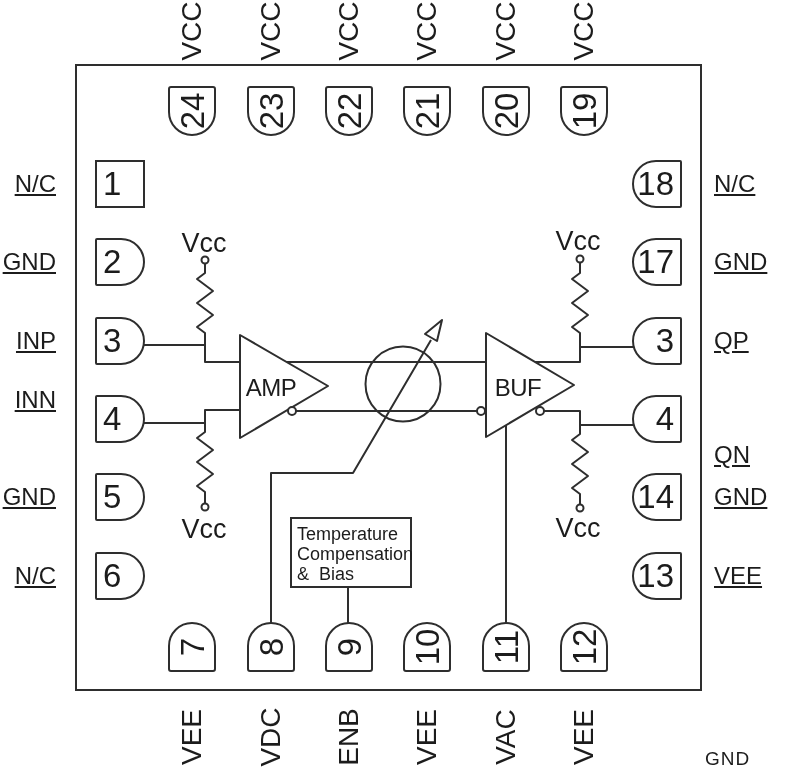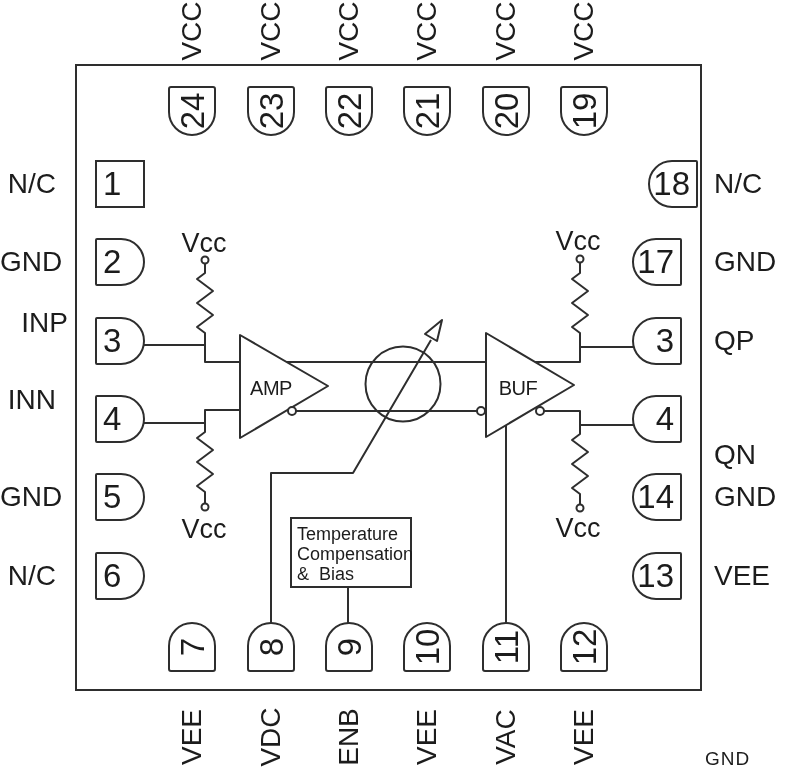--- a/index.html
+++ b/index.html
@@ -45,34 +45,34 @@
   .pin-right{width:50px;height:48px;border-radius:24px 2px 2px 24px;}
   .pin-top{width:48px;height:50px;border-radius:3px 3px 24px 24px;}
   .pin-bottom{width:48px;height:50px;border-radius:24px 24px 3px 3px;}
   .pin .num{
     position:absolute;font-size:33px;line-height:1;color:var(--tx);white-space:nowrap;
   }
   .pin-left .num{left:6px;top:50%;transform:translateY(-52%);}
   .pin-right .num{right:6px;top:50%;transform:translateY(-52%);}
   .pin-top .num,.pin-bottom .num{left:50%;top:50%;transform:translate(-50%,-50%) rotate(-90deg);}
   
-  .lbl{position:absolute;font-size:28px;line-height:32px;z-index:4;white-space:nowrap;}
+  .lbl{position:absolute;font-size:24px;line-height:32px;z-index:4;white-space:nowrap;text-decoration:underline;}
   .lbl-left{left:0;width:56px;text-align:right;}
   .lbl-right{left:714px;text-align:left;}
   .vlbl{
     position:absolute;font-size:28px;line-height:1;z-index:4;white-space:nowrap;
     transform:translate(-50%,-50%) rotate(-90deg);
   }
   
   .vcc-lbl{
     position:absolute;font-size:27px;line-height:1;z-index:4;white-space:nowrap;
     transform:translate(-50%,-50%);
   }
   .blk-lbl{
-    position:absolute;font-size:20px;line-height:1;letter-spacing:-0.5px;z-index:4;
+    position:absolute;font-size:24px;line-height:1;letter-spacing:-0.5px;z-index:4;
     transform:translate(-50%,-50%);white-space:nowrap;
   }
 </style>
 </head>
 <body>
 
 <div id="stage">
 
   <div class="package-gnd">GND</div>
 
@@ -160,21 +160,21 @@
   <div class="pin pin-top" style="left:403px;top:86px;">
       <span class="num">21</span>
     </div>
   <div class="pin pin-top" style="left:482px;top:86px;">
       <span class="num">20</span>
     </div>
   <div class="pin pin-top" style="left:560px;top:86px;">
       <span class="num">19</span>
     </div>
 
-  <div class="pin pin-right" style="left:648px;top:160px;">
+  <div class="pin pin-right" style="left:632px;top:160px;">
       <span class="num">18</span>
     </div>
   <div class="pin pin-right" style="left:632px;top:238px;">
       <span class="num">17</span>
     </div>
   <div class="pin pin-right" style="left:632px;top:317px;">
       <span class="num">3</span>
     </div>
   <div class="pin pin-right" style="left:632px;top:395px;">
       <span class="num">4</span>
@@ -200,21 +200,21 @@
     </div>
   <div class="pin pin-bottom" style="left:482px;top:622px;">
       <span class="num">11</span>
     </div>
   <div class="pin pin-bottom" style="left:560px;top:622px;">
       <span class="num">12</span>
     </div>
 
   <div class="lbl lbl-left" style="top:168px;">N/C</div>
   <div class="lbl lbl-left" style="top:246px;">GND</div>
-  <div class="lbl lbl-left" style="top:307px;padding-left:12px;">INP</div>
+  <div class="lbl lbl-left" style="top:325px;">INP</div>
   <div class="lbl lbl-left" style="top:384px;">INN</div>
   <div class="lbl lbl-left" style="top:481px;">GND</div>
   <div class="lbl lbl-left" style="top:560px;">N/C</div>
 
   <div class="lbl lbl-right" style="top:168px;">N/C</div>
   <div class="lbl lbl-right" style="top:246px;">GND</div>
   <div class="lbl lbl-right" style="top:325px;">QP</div>
   <div class="lbl lbl-right" style="top:403px;margin-top:36px;">QN</div>
   <div class="lbl lbl-right" style="top:481px;">GND</div>
   <div class="lbl lbl-right" style="top:560px;">VEE</div>

